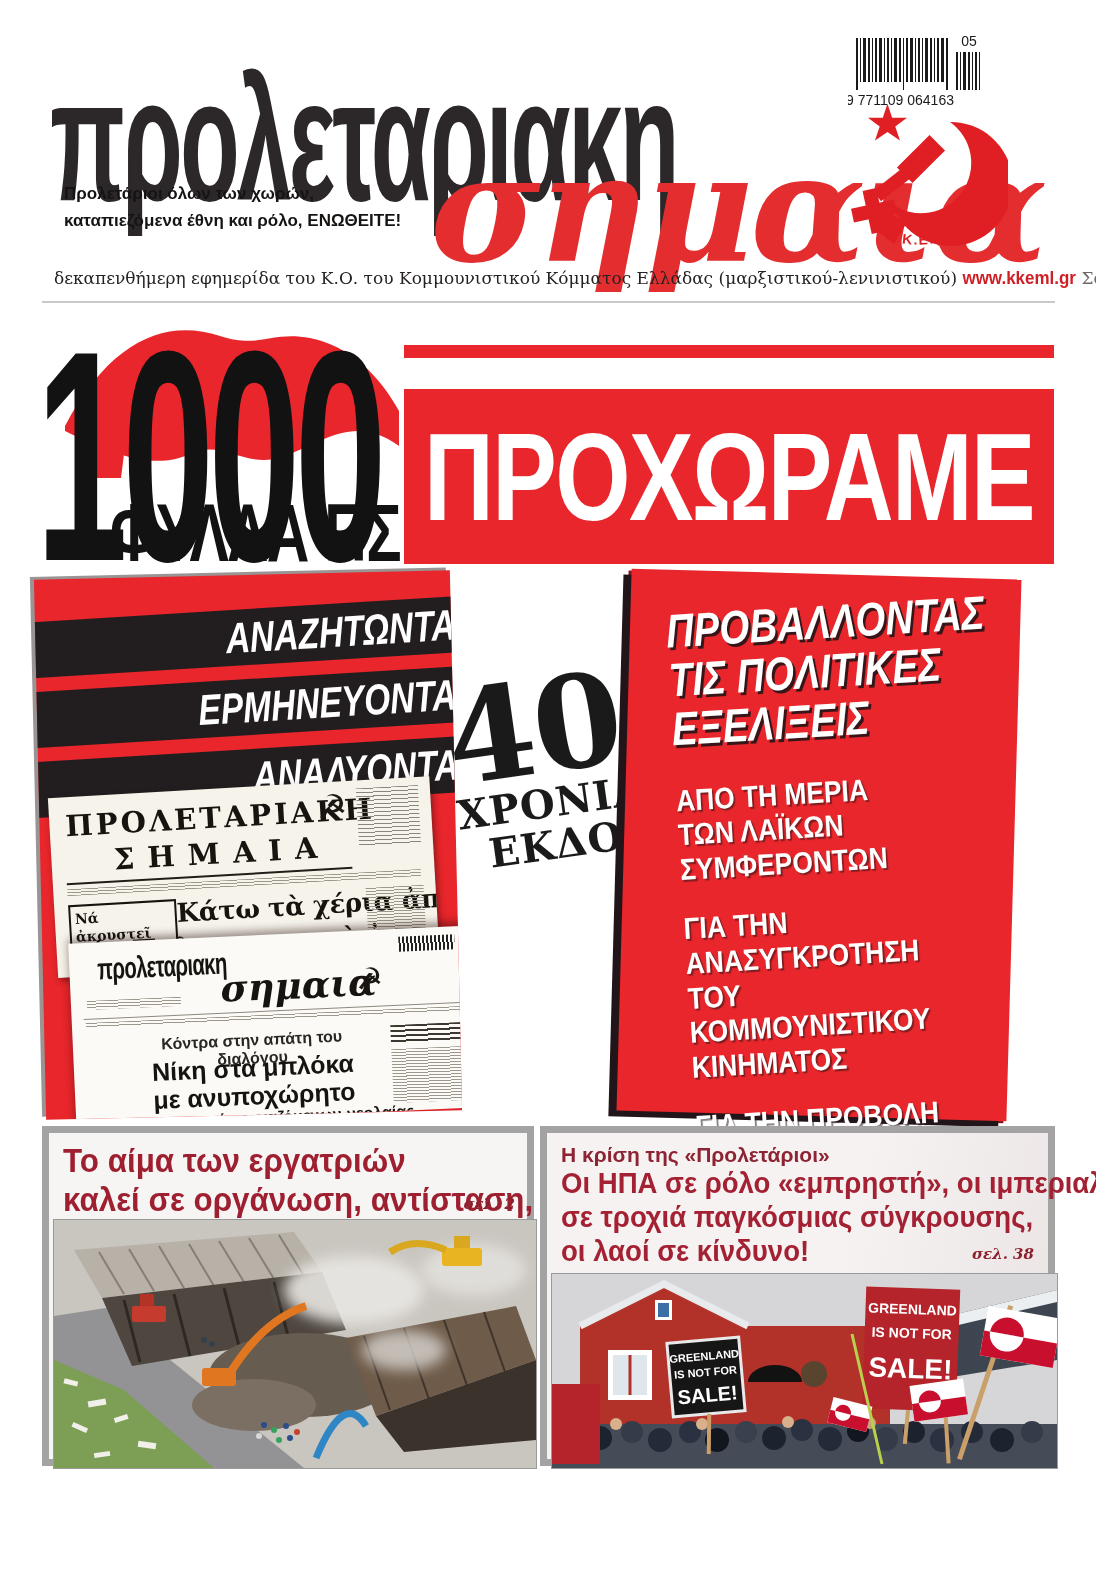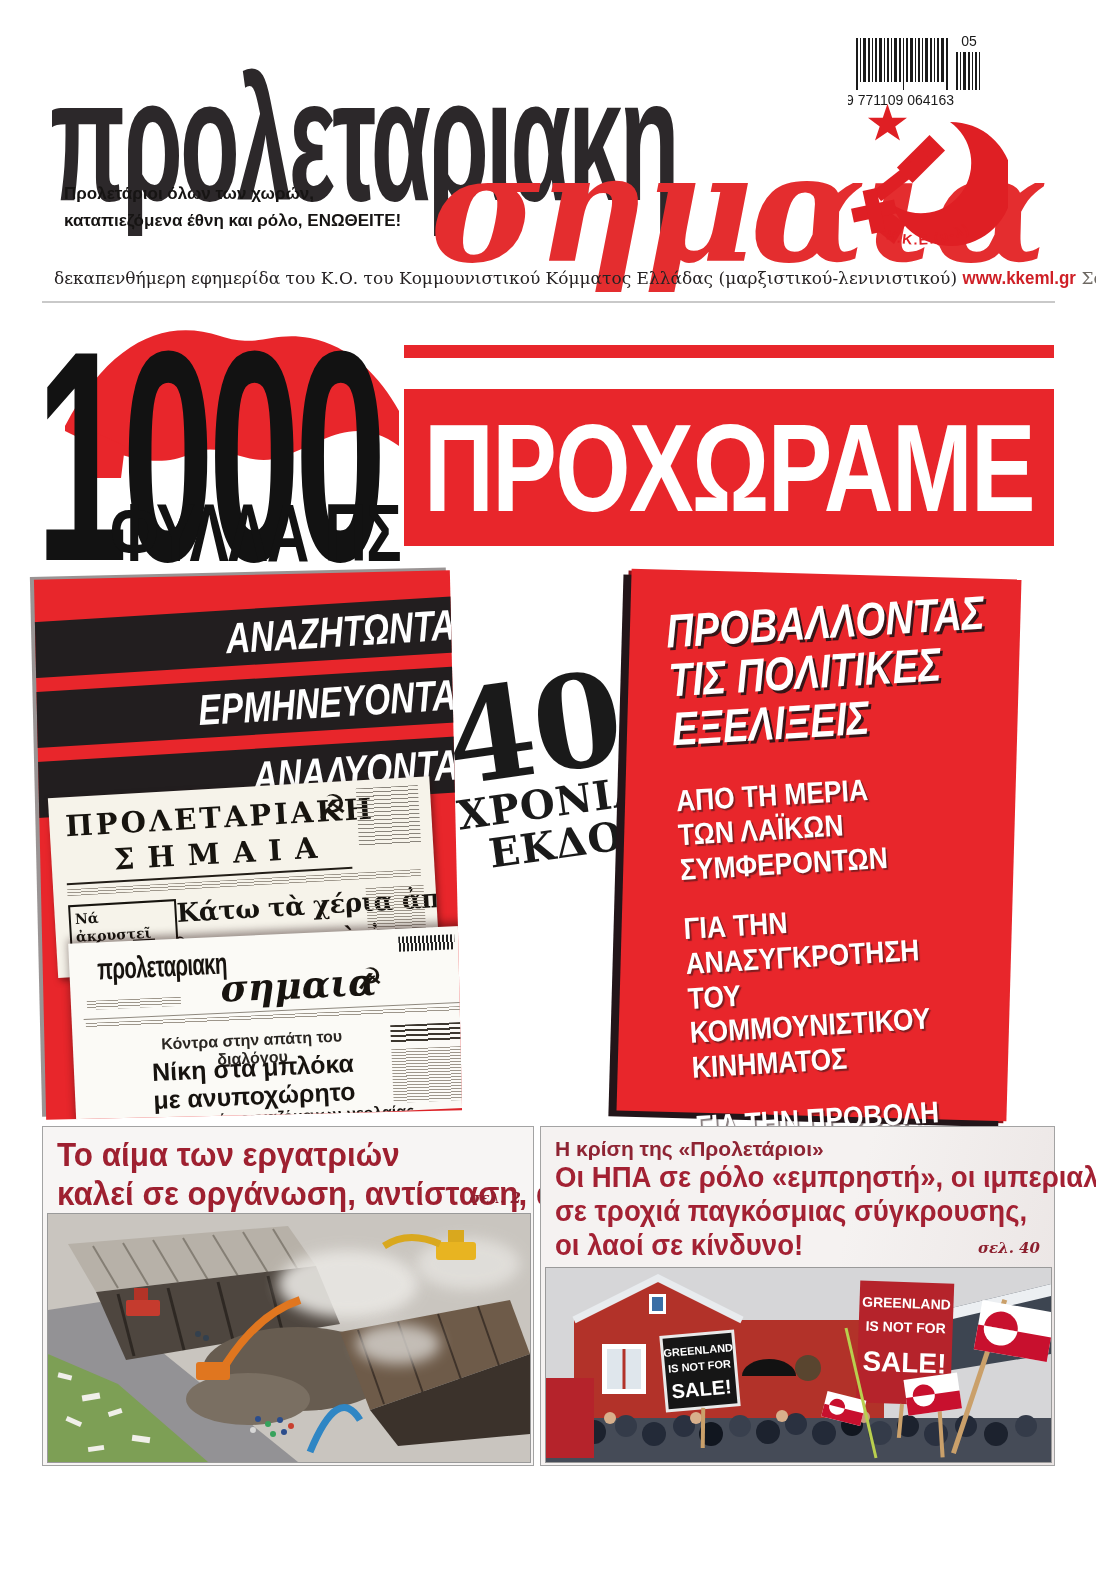--- a/index.html
+++ b/index.html
@@ -69,21 +69,21 @@
   .rb-inner{position:absolute;left:34px;top:38px;width:340px;transform:rotate(-5deg);
             transform-origin:left top;}
   .rb-title{font-style:italic;font-weight:800;font-size:47px;line-height:1.04;color:#fff;
             text-shadow:3px 3px 0 rgba(35,20,22,.9);transform:scaleX(.82);transform-origin:left top;
             white-space:nowrap;}
   .rb-item{font-weight:700;font-size:30px;line-height:1.16;color:#fff;white-space:pre-line;
            text-shadow:2px 2px 1px rgba(40,22,24,.55);transform:scaleX(.88);transform-origin:left top;
            margin-bottom:24px;}
 
   
-  .article{background:#fff;border:1px solid #a3a3a3;box-sizing:border-box;}
+  .article{background:#fff;border:7px solid #a3a3a3;box-sizing:border-box;}
   .art-head{position:absolute;left:0;right:0;top:0;padding:9px 14px;box-sizing:border-box;}
   .hl{font-weight:700;color:#9e2030;font-size:33px;line-height:1.18;transform:scaleX(.95);
       transform-origin:left top;white-space:nowrap;}
   .hlr{font-weight:700;color:#a32133;font-size:29px;line-height:1.17;transform:scaleX(.95);
        transform-origin:left top;white-space:nowrap;}
   .kicker{font-weight:700;color:#8e2433;font-size:21px;line-height:1.2;}
   .pageref{position:absolute;font-family:"DejaVu Serif",serif;font-style:italic;font-weight:700;
            font-size:15px;color:#8c1f2e;}
   .photo-frame{position:absolute;border:1px solid #9a9a9a;overflow:hidden;background:#ccc;}
 
@@ -185,21 +185,21 @@
     <path fill="#e8262b" d="M26 120 L 70 140 L 66 172 L 30 172 Z"></path>
   </svg>
   <div class="abs" style="left:36px;top:306px;text-align:right;">
     <span class="cond num1000" style="transform:scaleX(.55);">1000</span>
   </div>
   <div class="abs" style="left:110px;top:492px;">
     <span class="cond fylla" style="transform:scaleX(.72);">ΦΥΛΛΑ ΠΣ</span>
   </div>
 
   <div class="abs redbar" style="left:404px;top:345px;width:650px;height:13px;"></div>
-  <div class="abs prochorame-box" style="left:404px;top:389px;width:650px;height:157px;">
+  <div class="abs prochorame-box" style="left:404px;top:389px;width:650px;height:175px;">
     <span>ΠΡΟΧΩΡΑΜΕ</span>
   </div>
 
   <div class="abs leftbox" style="left:40px;top:575px;width:416px;height:540px;">
 
     <div class="strip" style="top:34px;">
       <span>ΑΝΑΖΗΤΩΝΤΑΣ</span>
     </div>
     <div class="strip" style="top:104px;">
       <span>ΕΡΜΗΝΕΥΟΝΤΑΣ</span>
@@ -349,21 +349,21 @@
   </div>
 
   <div class="abs article" style="left:540px;top:1126px;width:515px;height:340px;
        background:linear-gradient(105deg,#f5f2f1 55%,#eae4e3);">
     <div class="art-head">
       <div class="kicker">Η κρίση της «Προλετάριοι»</div>
       <div class="hlr">Οι ΗΠΑ σε ρόλο «εμπρηστή», οι ιμπεριαλιστές</div>
       <div class="hlr">σε τροχιά παγκόσμιας σύγκρουσης,</div>
       <div class="hlr">οι λαοί σε κίνδυνο!</div>
     </div>
-    <div class="pageref" style="right:14px;top:112px;">σελ. 40</div>
+    <div class="pageref" style="right:14px;top:112px;">σελ. 38</div>
     <div class="photo-frame" style="left:4px;top:140px;width:505px;height:194px;">
       <svg width="505" height="194" viewBox="0 0 505 194">
         <rect width="505" height="194" fill="#d6d6d8"></rect>
         <polygon points="330,58 505,16 505,86 345,112" fill="#3d4551"></polygon>
         <polygon points="330,58 505,16 505,28 334,68" fill="#eceff2"></polygon>
         <rect x="28" y="52" width="310" height="112" fill="#b23229"></rect>
         <polygon points="28,52 112,10 196,52" fill="#b23229"></polygon>
         <path d="M28,52 L112,10 L196,52" stroke="#e8ebee" stroke-width="7" fill="none"></path>
         <rect x="103" y="26" width="17" height="20" fill="#fff"></rect>
         <rect x="106" y="29" width="11" height="14" fill="#3a6ea5"></rect>

